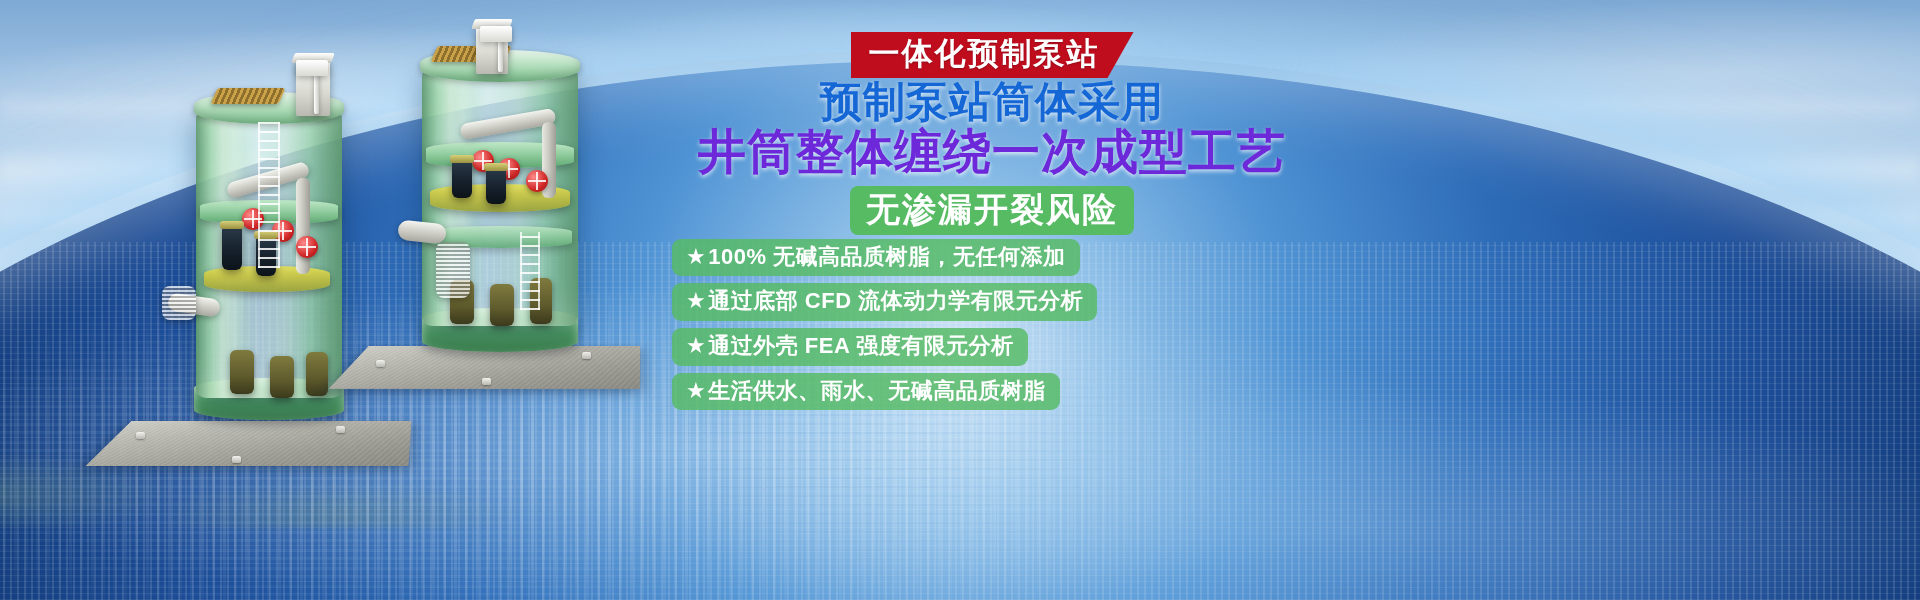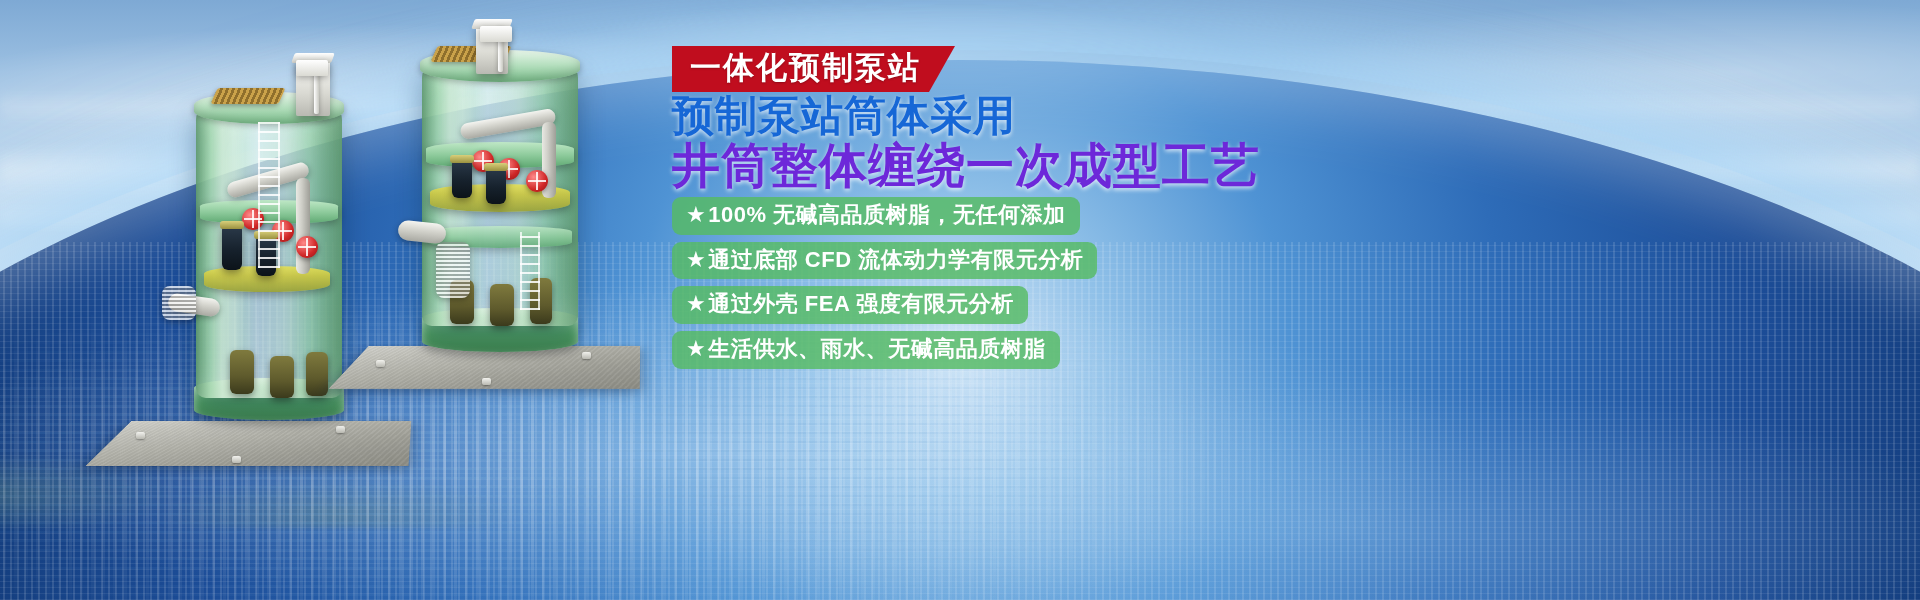--- a/index.html
+++ b/index.html
@@ -216,21 +216,21 @@
     box-shadow:0 2px 6px rgba(0,0,0,.3);
   }
   .strainer{
     position:absolute;border-radius:8px;
     background:
       repeating-linear-gradient(0deg, rgba(255,255,255,.75) 0 2px, rgba(130,130,130,.55) 2px 4px);
     box-shadow:0 2px 6px rgba(0,0,0,.3);
   }
 
   
-  .copy{position:absolute;left:672px;top:46px;width:640px;}
+  .copy{position:absolute;left:672px;top:32px;width:640px;text-align:center;}
 
   .tag{
     position:relative;display:inline-block;
     background:#c00d1e;color:#ffffff;
     font-size:31px;font-weight:bold;letter-spacing:2px;
     padding:5px 34px 7px 18px;line-height:1.1;
     -webkit-clip-path:polygon(0 0,100% 0,calc(100% - 26px) 100%,0 100%);
             clip-path:polygon(0 0,100% 0,calc(100% - 26px) 100%,0 100%);
     text-shadow:0 1px 2px rgba(0,0,0,.25);
   }
@@ -384,20 +384,21 @@
   </div>
 
   <div class="copy">
 
     <div class="tag">一体化预制泵站</div>
 
     <div class="h1">预制泵站筒体采用</div>
 
     <div class="h2">井筒整体缠绕一次成型工艺</div>
 
+    <div><span class="pill">无渗漏开裂风险</span></div>
 
     <div class="bullets">
       <div class="bullet">
         <span class="star">★</span><span>100% 无碱高品质树脂，无任何添加</span>
       </div>
       <div class="bullet">
         <span class="star">★</span><span>通过底部 CFD 流体动力学有限元分析</span>
       </div>
       <div class="bullet">
         <span class="star">★</span><span>通过外壳 FEA 强度有限元分析</span>

